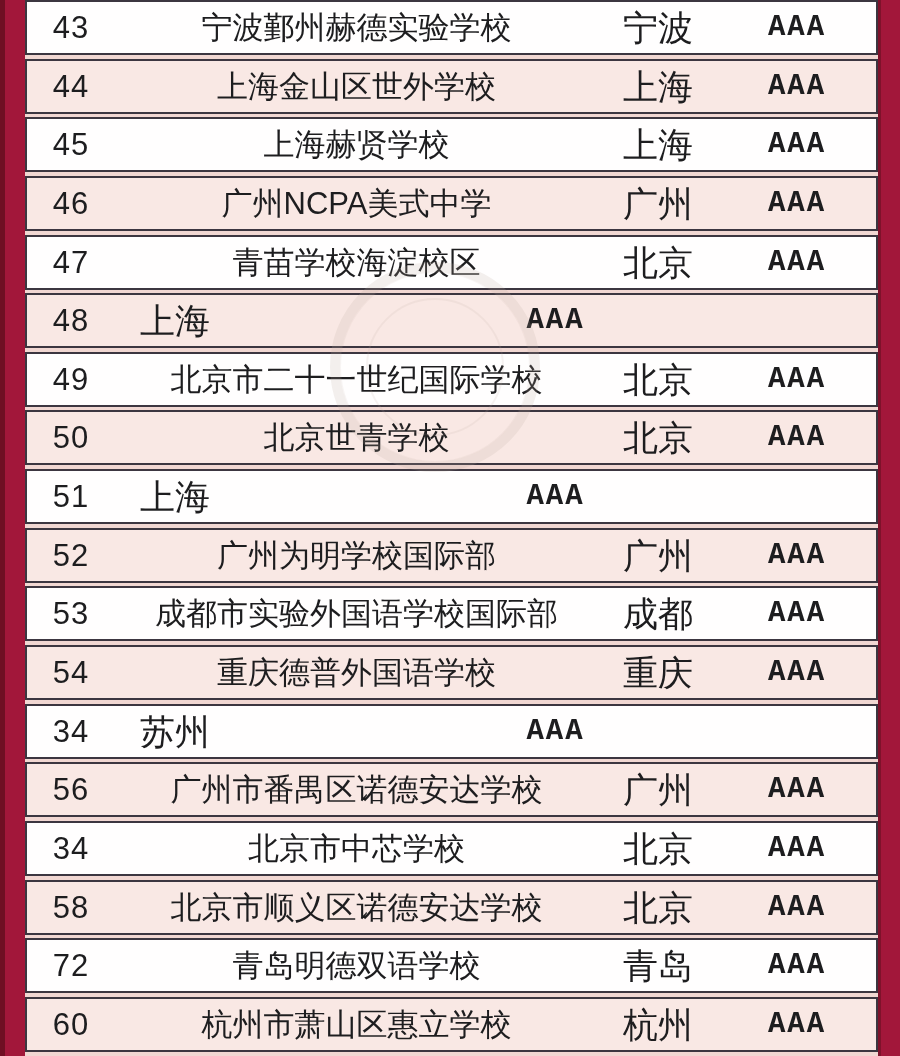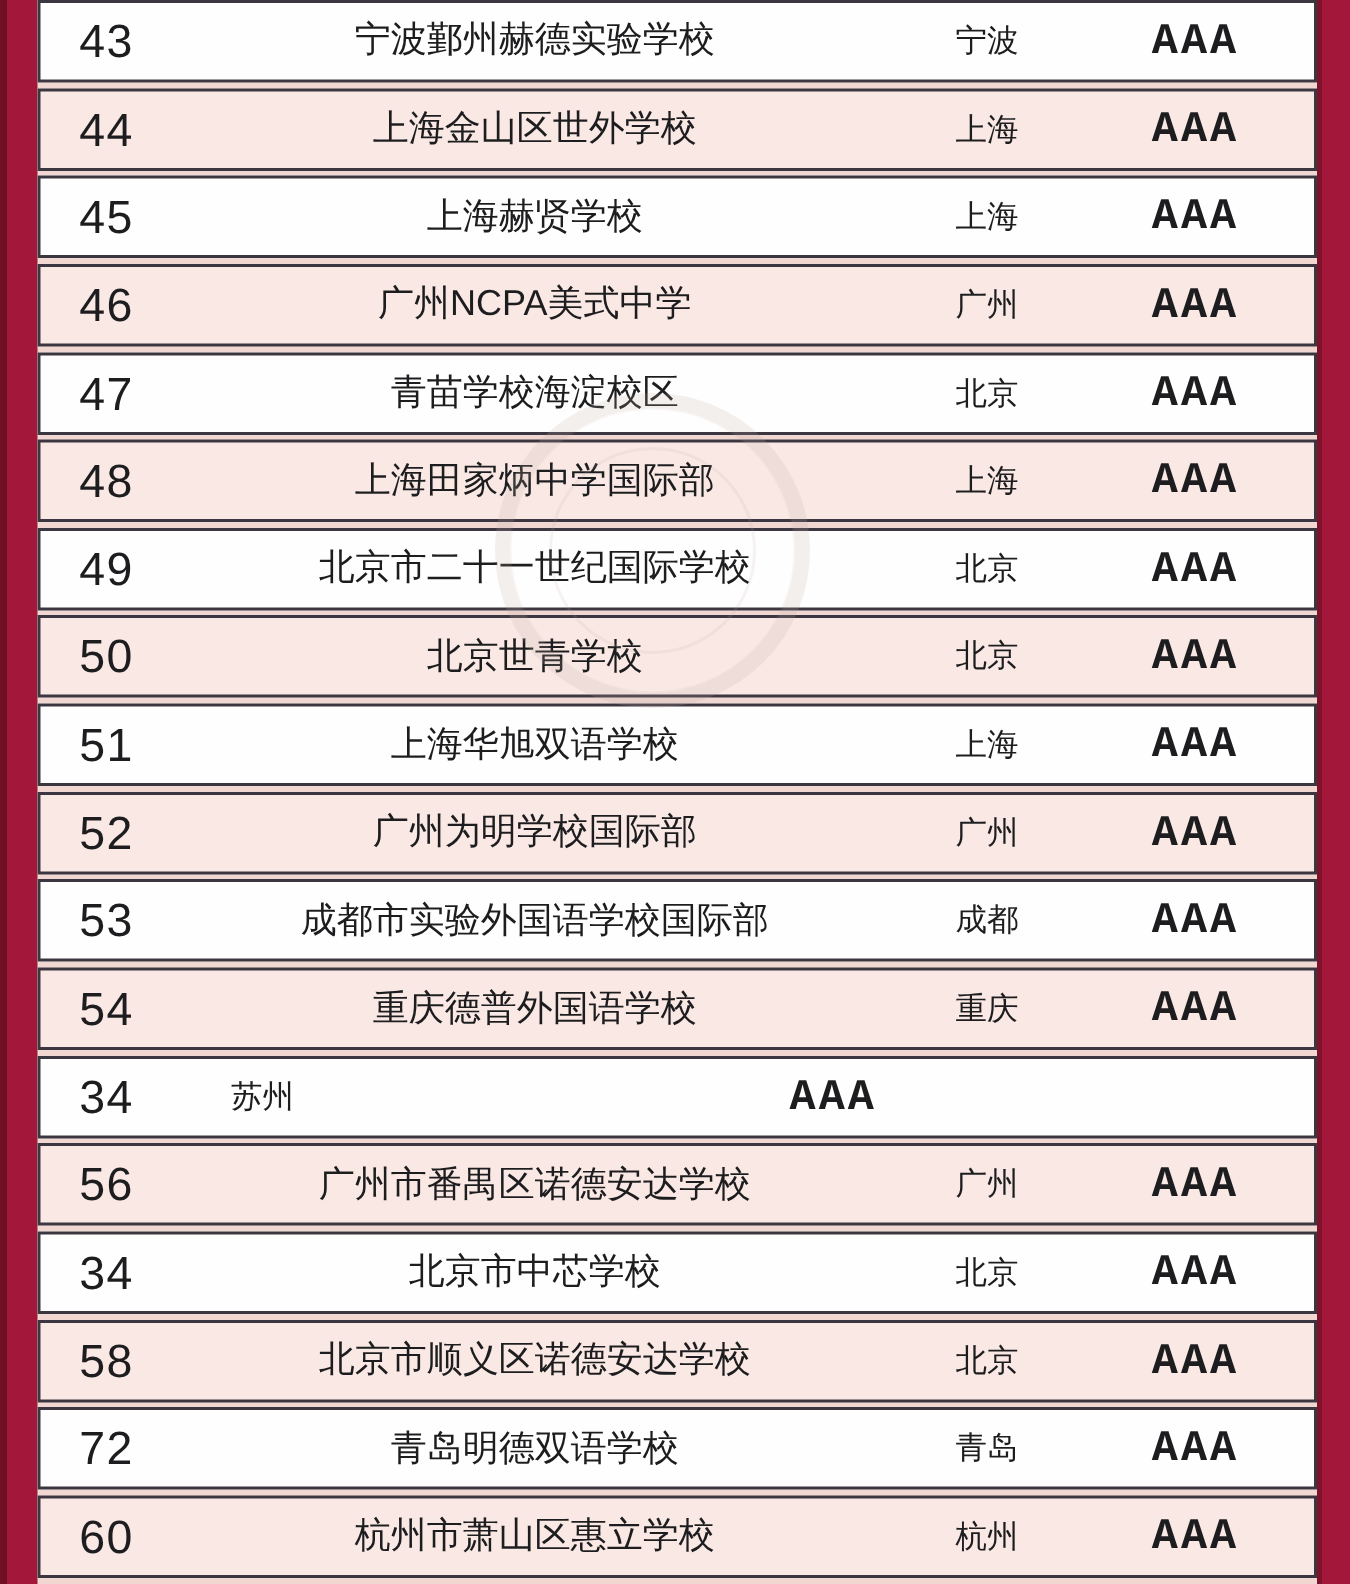--- a/index.html
+++ b/index.html
@@ -43,22 +43,22 @@
   }
   .row.white{background:var(--row-white);}
   .row.pink{background:var(--row-pink);}
   .cell{
     text-align:center;
     white-space:nowrap;
     line-height:1;
     overflow:visible;
   }
   .cell.rank{flex:0 0 88px;font-size:31px;letter-spacing:1px;}
-  .cell.name{flex:0 0 483px;font-size:24px;}
-  .cell.city{flex:0 0 120px;font-size:21px;}
+  .cell.name{flex:0 0 483px;font-size:31px;}
+  .cell.city{flex:0 0 120px;font-size:35px;}
   .cell.rating{
     flex:1 1 auto;
     font-family:Liberation Mono, monospace;
     font-weight:bold;
     font-size:29px;
     letter-spacing:2px;
   }
   .watermark{
     position:absolute;
     left:330px;top:262px;
@@ -107,39 +107,37 @@
         <div class="cell rating">AAA</div>
       </div>
       <div class="row white">
         <div class="cell rank">47</div>
         <div class="cell name">青苗学校海淀校区</div>
         <div class="cell city">北京</div>
         <div class="cell rating">AAA</div>
       </div>
       <div class="row pink">
         <div class="cell rank">48</div>
-        <div class="cell name">上海田家炳中学国际部</div>
         <div class="cell city">上海</div>
         <div class="cell rating">AAA</div>
       </div>
       <div class="row white">
         <div class="cell rank">49</div>
         <div class="cell name">北京市二十一世纪国际学校</div>
         <div class="cell city">北京</div>
         <div class="cell rating">AAA</div>
       </div>
       <div class="row pink">
         <div class="cell rank">50</div>
         <div class="cell name">北京世青学校</div>
         <div class="cell city">北京</div>
         <div class="cell rating">AAA</div>
       </div>
       <div class="row white">
         <div class="cell rank">51</div>
-        <div class="cell name">上海华旭双语学校</div>
         <div class="cell city">上海</div>
         <div class="cell rating">AAA</div>
       </div>
       <div class="row pink">
         <div class="cell rank">52</div>
         <div class="cell name">广州为明学校国际部</div>
         <div class="cell city">广州</div>
         <div class="cell rating">AAA</div>
       </div>
       <div class="row white">

